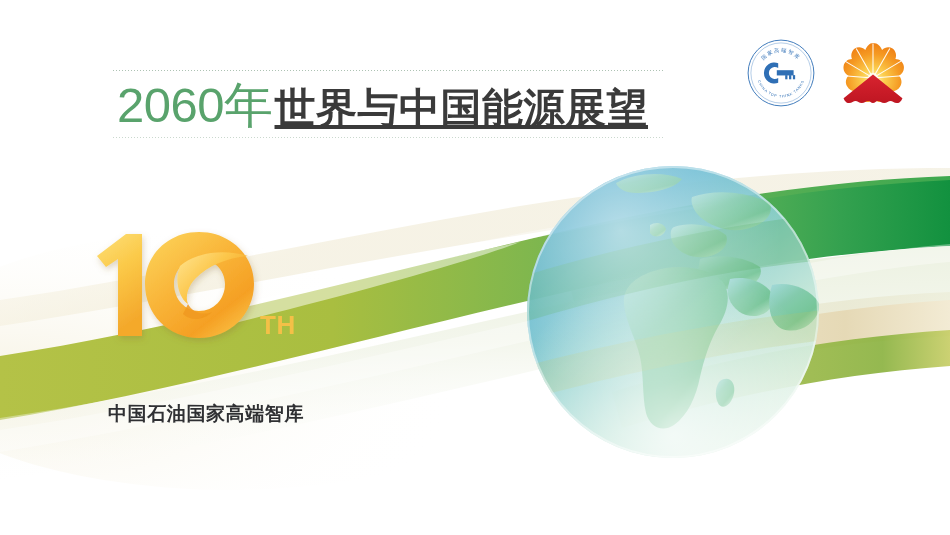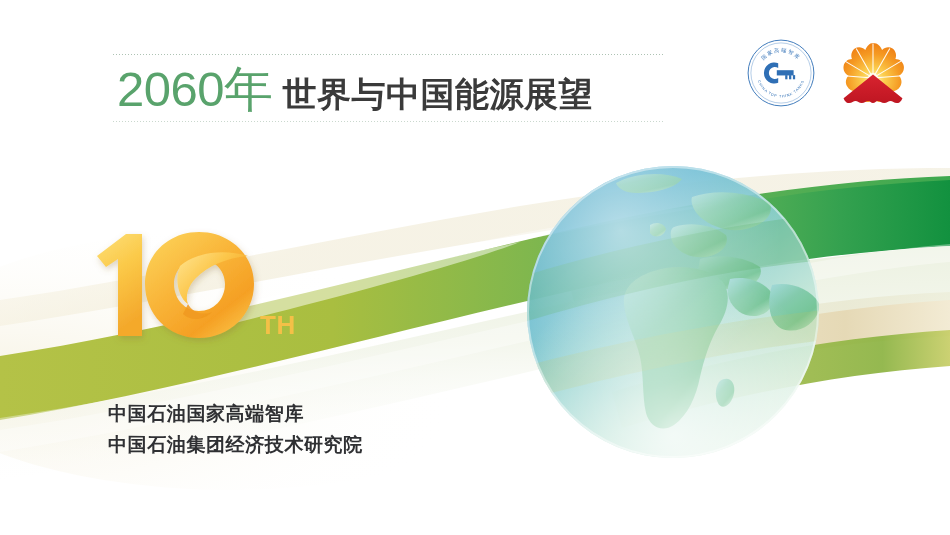--- a/index.html
+++ b/index.html
@@ -35,21 +35,21 @@
     gap: 22px;
     z-index: 30;
   }
   .logo-tt { width: 70px; height: 70px; display: block; }
   .logo-cnpc { width: 70px; height: 70px; display: block; }
 
   
   .title-block {
     position: absolute;
     left: 113px;
-    top: 54px;
+    top: 70px;
     width: 552px;
     z-index: 25;
   }
   .rule {
     height: 1px;
     width: 100%;
     background-image: repeating-linear-gradient(
         to right, #9fb8a6 0px, #9fb8a6 1.2px, rgba(255,255,255,0) 1.2px, rgba(255,255,255,0) 3px);
     opacity: .85;
   }
@@ -61,26 +61,27 @@
     white-space: nowrap;
   }
   .title-year {
     font-size: 49px;
     font-weight: 400;
     color: #59a36c;
     letter-spacing: -0.5px;
     line-height: 1.05;
   }
   .title-main {
-    font-size: 34px;
+    font-size: 41px;
     font-weight: 700;
     color: #3a3a3a;
     letter-spacing: 0.5px;
     line-height: 1.05;
-    margin-left: 10px;
+    margin-left: 2px;
+    text-decoration: underline;
   }
 
   
   .anniv {
     position: absolute;
     left: 84px;
     top: 226px;
     width: 230px;
     height: 125px;
     z-index: 20;
@@ -398,16 +399,15 @@
       <circle cx="149" cy="149" r="146" fill="url(#sheen)"></circle>
 
       <circle cx="149" cy="149" r="146" fill="url(#bottomFade)"></circle>
 
       <circle cx="149" cy="149" r="145" fill="none" stroke="#ffffff" stroke-opacity="0.45" stroke-width="2"></circle>
     </svg>
   </div>
 
   <div class="footer">
     <div class="line1">中国石油国家高端智库</div>
-    <div class="line2">中国石油集团经济技术研究院</div>
   </div>
 
 </div>
 
 </body></html>

